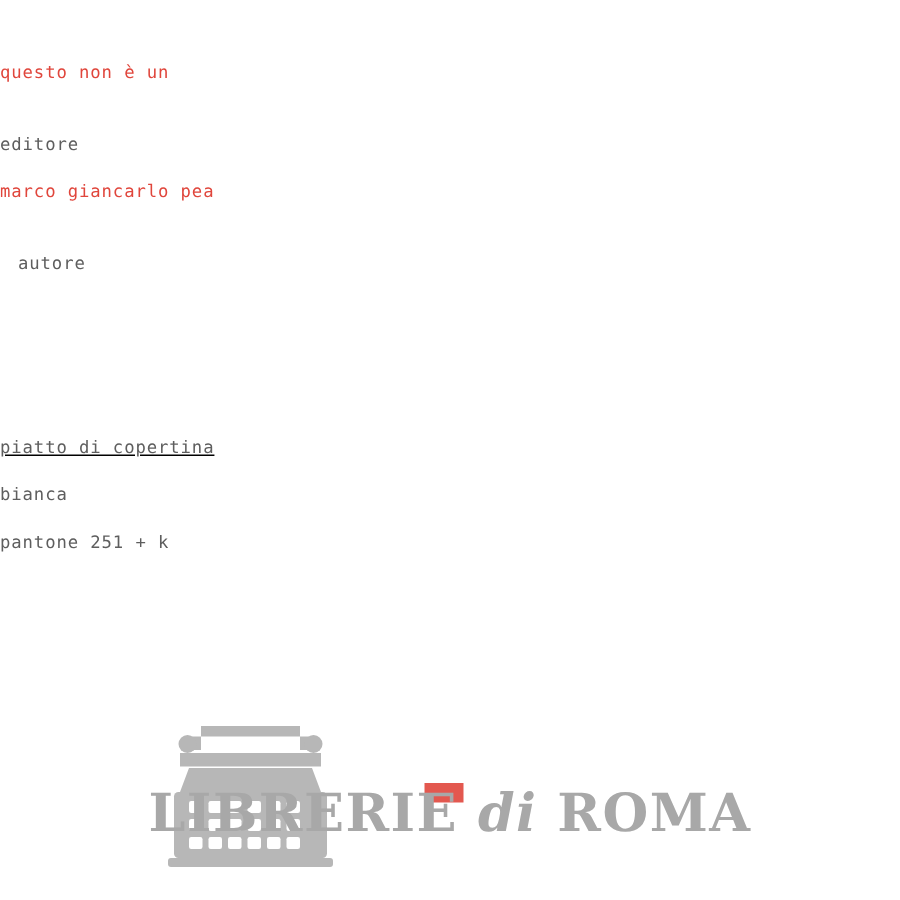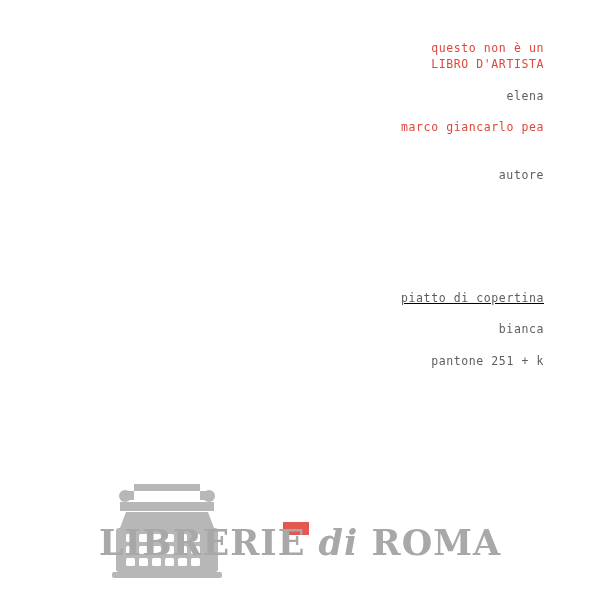--- a/index.html
+++ b/index.html
@@ -16,21 +16,21 @@
   #page {
     position: relative;
     width: 600px;
     height: 600px;
     background: #ffffff;
   }
   .center-col {
     position: absolute;
     left: 0;
     width: 544px;
-    text-align: right;
+    text-align: left;
   }
   .line {
     font-family: "DejaVu Sans Mono", monospace;
     font-size: 11.5px;
     letter-spacing: 0.6px;
     line-height: 16px;
     white-space: pre;
   }
   .red {
     color: #e0463c;
@@ -39,21 +39,21 @@
     color: #5e5e5e;
   }
   .lightgray {
     color: #9a9a9a;
   }
 
   
   #block-title-red { top: 40px; }
   #block-titolo     { top: 88px; }
   #block-authors    { top: 119px; }
-  #block-autore     { top: 167px; }
+  #block-autore     { top: 167px; padding-left: 12px; }
   #block-cover      { top: 290px; text-decoration: underline; }
   #block-bianca     { top: 321px; }
   #block-pantone    { top: 353px; }
   #block-editore    { top: 495px; }
 
   
   #footer-logo {
     position: absolute;
     left: 0;
     top: 478px;
@@ -95,25 +95,24 @@
     opacity: 0.9;
   }
 </style>
 </head>
 <body>
 
 <div id="page">
 
   <div class="center-col" id="block-title-red">
     <div class="line red">questo non è un</div>
-    <div class="line red">LIBRO D'ARTISTA</div>
   </div>
 
   <div class="center-col" id="block-titolo">
-    <div class="line gray">elena</div>
+    <div class="line gray">editore</div>
   </div>
 
   <div class="center-col" id="block-authors">
     <div class="line red">marco giancarlo pea</div>
   </div>
 
   <div class="center-col" id="block-autore">
     <div class="line gray">autore</div>
   </div>
 

